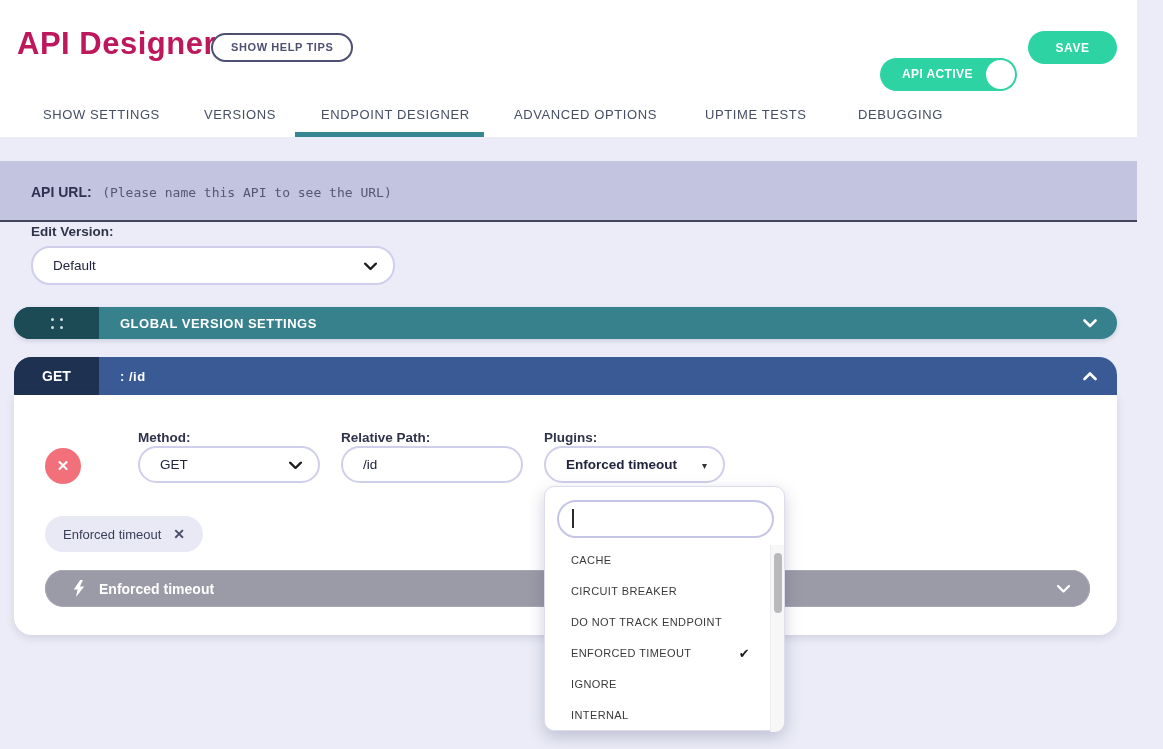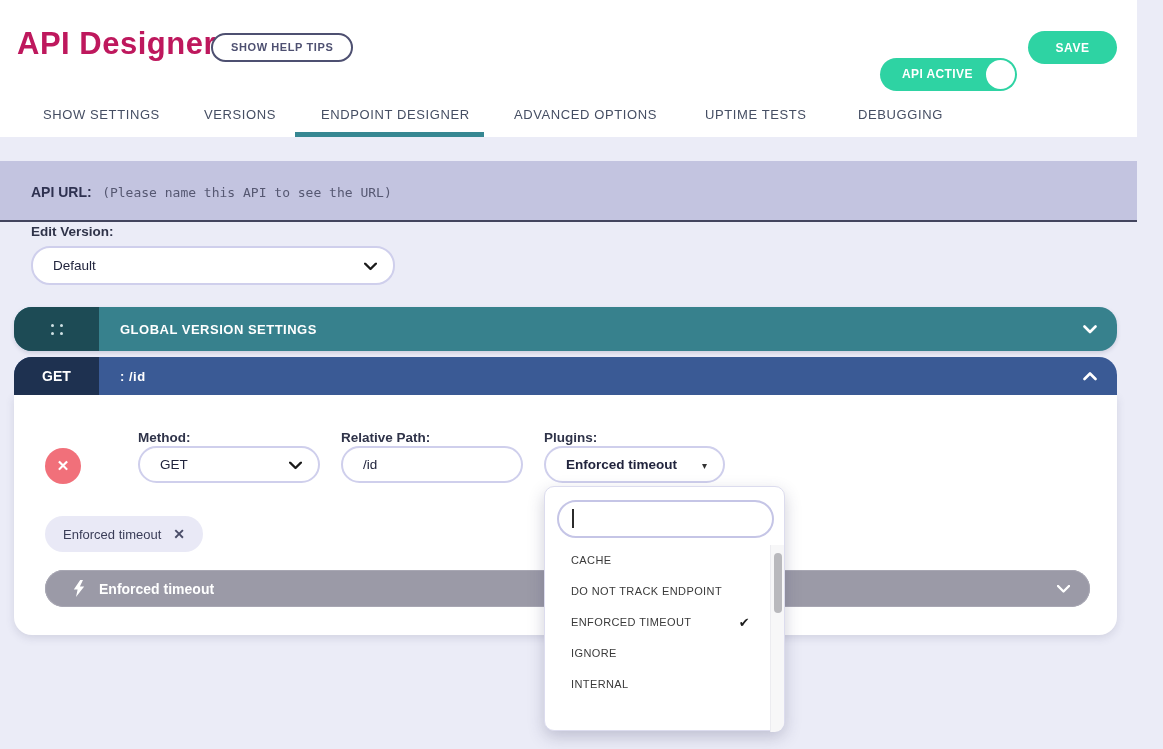--- a/index.html
+++ b/index.html
@@ -32,21 +32,21 @@
   .edit-version-label{position:absolute;left:31px;top:224px;}
   .select{position:relative;background:#fff;border:2px solid #cfcfec;border-radius:19px;cursor:pointer;
     font-size:13.5px;color:#21243d;display:flex;align-items:center;padding:0 20px;}
   .version-select{position:absolute;left:31px;top:246px;width:364px;height:39px;}
   .select .chev{position:absolute;right:16px;top:50%;transform:translateY(-50%);}
   .add-endpoint{position:absolute;left:950px;top:246px;width:167px;height:36px;border-radius:18px;background:#5b5e7b;border:none;
     color:#fff;font-size:12px;font-weight:bold;letter-spacing:0.5px;cursor:pointer;}
   .add-endpoint .plus{font-size:15px;font-weight:bold;margin-right:5px;vertical-align:-1px;}
 
   
-  .acc-bar{position:absolute;left:14px;width:1103px;height:44px;display:flex;align-items:center;cursor:pointer;
+  .acc-bar{position:absolute;left:14px;width:1103px;height:32px;display:flex;align-items:center;cursor:pointer;
     box-shadow:0 2px 4px rgba(70,70,110,0.18);}
   .global-bar{top:307px;background:#37818d;border-radius:18px;}
   .get-bar{top:357px;height:38px;background:#3a5a95;border-radius:18px 18px 0 0;box-shadow:none;}
   .acc-left{height:100%;width:85px;flex:0 0 85px;display:flex;align-items:center;justify-content:center;}
   .global-left{background:#1d4b55;border-radius:18px 0 0 18px;}
   .get-left{background:#1e3150;border-radius:18px 0 0 0;font-size:14px;font-weight:bold;color:#fff;}
   .acc-title{margin-left:21px;font-size:13px;font-weight:bold;color:#ffffff;letter-spacing:0.5px;}
   .acc-chev{margin-left:auto;margin-right:20px;display:flex;}
   .dots{display:grid;grid-template-columns:3px 3px;grid-gap:5px 6px;}
   .dots i{width:3px;height:3px;border-radius:50%;background:#cfe0e3;}
@@ -194,20 +194,21 @@
           </svg>
       </span>
     </div>
   </div>
 
   <div class="dropdown">
     <input class="dd-search" value="" style="">
     <span class="dd-caret"></span>
     <div class="dd-list">
       <div class="dd-item"><span>CACHE</span></div>
+      <div class="dd-item"><span>CIRCUIT BREAKER</span></div>
       <div class="dd-item"><span>DO NOT TRACK ENDPOINT</span></div>
       <div class="dd-item">
         <span>ENFORCED TIMEOUT</span>
         <span class="dd-check">✔</span>
       </div>
       <div class="dd-item"><span>IGNORE</span></div>
       <div class="dd-item"><span>INTERNAL</span></div>
     </div>
     <div class="dd-scroll-track">
       <div class="dd-scroll-thumb"></div>

